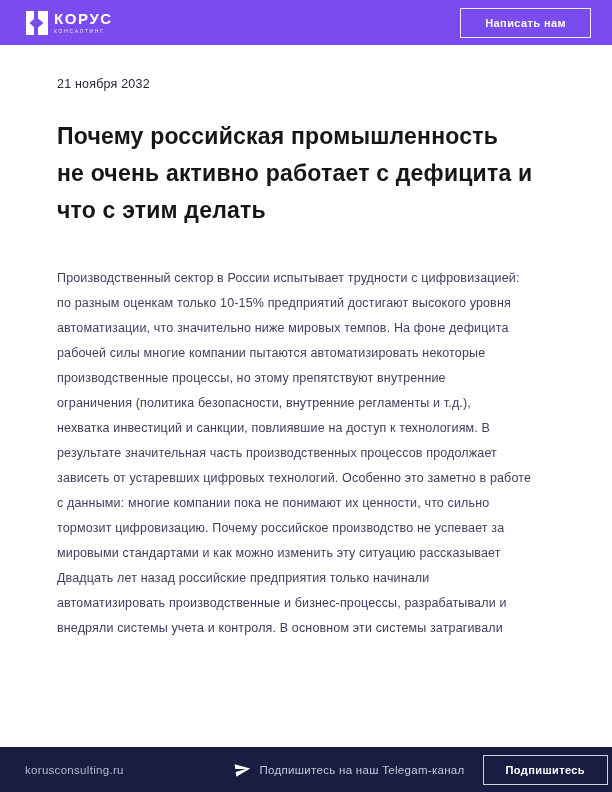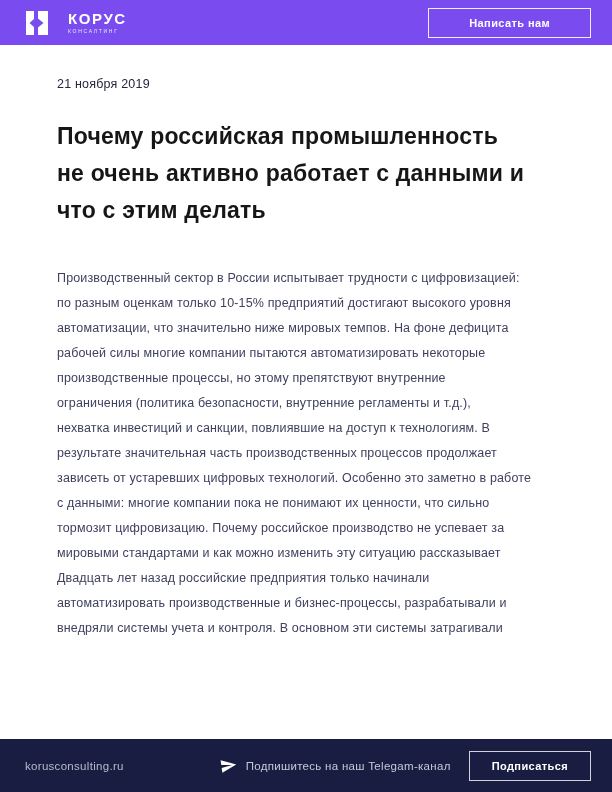--- a/index.html
+++ b/index.html
@@ -16,40 +16,40 @@
 
   
   .header {
     height: 45px;
     background: #7a4cef;
     display: flex;
     align-items: center;
     justify-content: space-between;
     padding: 0 21px 0 25px;
   }
-  .logo { display: flex; align-items: center; gap: 19px; }
+  .logo { display: flex; align-items: center; gap: 5px; }
   .logo-icon { width: 24px; height: 24px; display: block; }
   .logo-text { display: flex; flex-direction: column; line-height: 1; }
   .logo-title {
     color: #ffffff; font-weight: 700; font-size: 15px;
     letter-spacing: 1.6px;
   }
   .logo-subtitle {
     color: rgba(255,255,255,0.85); font-size: 5px;
     letter-spacing: 1.7px; margin-top: 3px;
   }
   .outline-btn {
     background: transparent;
     border: 1px solid rgba(255,255,255,0.9);
     color: #ffffff;
     font-family: "Liberation Sans", sans-serif;
     font-weight: 700;
     font-size: 11px;
     letter-spacing: 0.4px;
-    padding: 8px 40px;
+    padding: 8px 24px;
     cursor: pointer;
   }
 
   
   .article { padding: 0 30px 0 57px; }
   .article-date {
     margin-top: 32px;
     font-size: 12.5px;
     color: #26263c;
     letter-spacing: 0.2px;
@@ -74,25 +74,25 @@
   .p2 { }
   .lead-bold {
     font-weight: 700;
     color: #30325e;
   }
 
   
   .footer {
     position: absolute;
     left: 0; right: 0; bottom: 0;
-    height: 53px;
+    height: 45px;
     background: #1a1d42;
     display: flex;
     align-items: center;
-    padding: 0 21px 0 25px;
+    padding: 0 4px 0 25px;
   }
   .footer-link {
     font-size: 11.5px;
     color: #b7bacb;
     letter-spacing: 0.3px;
     text-decoration: none;
     cursor: pointer;
   }
   .footer-telegram {
     margin-left: auto;
@@ -125,23 +125,23 @@
       </svg>
       <div class="logo-text">
         <span class="logo-title">КОРУС</span>
         <span class="logo-subtitle">КОНСАЛТИНГ</span>
       </div>
     </div>
     <button class="outline-btn">Написать нам</button>
   </div>
 
   <div class="article">
-    <div class="article-date">21 ноября 2019</div>
+    <div class="article-date">21 ноября 2032</div>
     <h1 class="article-title">Почему российская промышленность
-не очень активно работает с данными и
+не очень активно работает с дефицита и
 что с этим делать</h1>
     <p class="article-paragraph p1"><span>Производственный сектор в России испытывает трудности с цифровизацией:
 по разным оценкам только 10-15% предприятий достигают высокого уровня
 автоматизации, что значительно ниже мировых темпов. На фоне дефицита
 рабочей силы многие компании пытаются автоматизировать некоторые
 производственные процессы, но этому препятствуют внутренние
 ограничения (политика безопасности, внутренние регламенты и т.д.),
 нехватка инвестиций и санкции, повлиявшие на доступ к технологиям. В
 результате значительная часть производственных процессов продолжает
 зависеть от устаревших цифровых технологий. Особенно это заметно в работе
@@ -155,16 +155,16 @@
   </div>
 
   <div class="footer">
     <a class="footer-link">korusconsulting.ru</a>
     <div class="footer-telegram">
       <svg class="telegram-icon" viewBox="0 0 24 24" xmlns="http://www.w3.org/2000/svg">
         <path fill="#ffffff" d="M2 21l21-9L2 3v7l15 2-15 2z"></path>
       </svg>
       <span class="footer-telegram-text">Подпишитесь на наш Telegam-канал</span>
     </div>
-    <button class="outline-btn">Подписаться</button>
+    <button class="outline-btn">Подпишитесь</button>
   </div>
 
 </div>
 
 </body></html>

